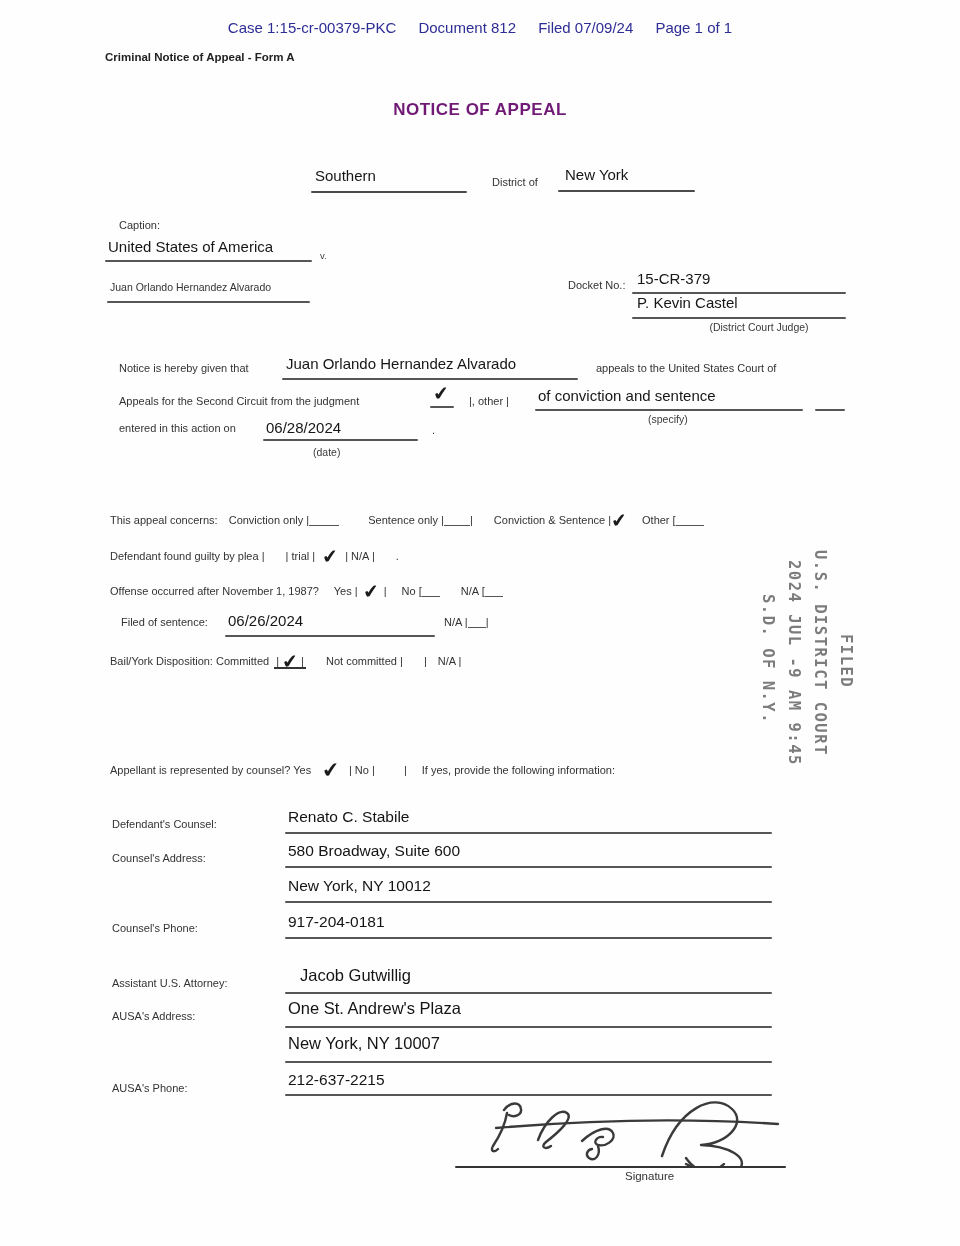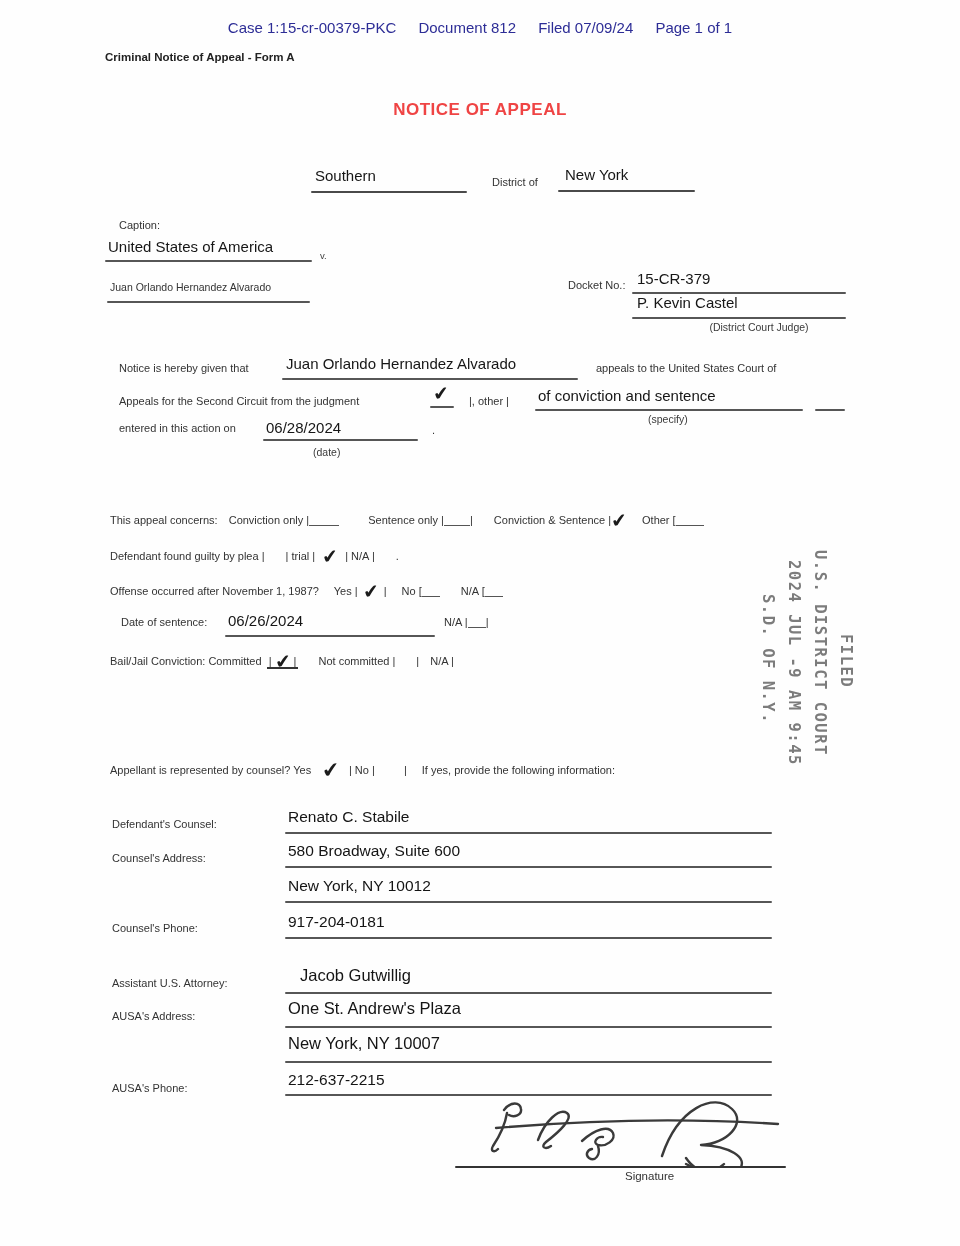--- a/index.html
+++ b/index.html
@@ -50,21 +50,21 @@
 
   <div class="abs center blue" style="top:19px;">
     <span class="part">Case 1:15-cr-00379-PKC</span>
     <span class="part">Document 812</span>
     <span class="part">Filed 07/09/24</span>
     <span class="part">Page 1 of 1</span>
   </div>
 
   <div class="abs bold" style="left:105px;top:51px;font-size:11.5px;color:#222;">Criminal Notice of Appeal - Form A</div>
 
-  <div class="abs center bold" style="top:100px;font-size:17px;letter-spacing:.5px;color:#ef4444;">NOTICE OF APPEAL</div>
+  <div class="abs center bold" style="top:100px;font-size:17px;letter-spacing:.5px;color:#701a75;">NOTICE OF APPEAL</div>
 
 
   <div class="abs val" style="left:315px;top:167px;">Southern</div>
   <div class="ul" style="left:311px;top:191px;width:156px;"></div>
   <div class="abs lbl" style="left:481px;top:176px;">District of</div>
   <div class="abs val" style="left:565px;top:166px;">New York</div>
   <div class="ul" style="left:558px;top:190px;width:137px;"></div>
 
   <div class="abs lbl" style="left:108px;top:219px;">Caption:</div>
   <div class="abs val" style="left:108px;top:238px;">United States of America</div>
@@ -118,29 +118,29 @@
 
   <div class="row" style="left:110px;top:585px;">
     <span>Offense occurred after November 1, 1987?</span><span class="gap12"></span>
     <span>Yes |</span>
     <span class="check" style="margin:0 2px;">✔</span>
     <span>|</span><span class="gap12"></span>
     <span>No [</span><span class="slot" style="width:18px;"></span><span class="gap18"></span>
     <span>N/A [</span><span class="slot" style="width:18px;"></span>
   </div>
 
-  <div class="abs lbl" style="left:110px;top:616px;">Date of sentence:</div>
+  <div class="abs lbl" style="left:110px;top:616px;">Filed of sentence:</div>
   <div class="abs val" style="left:228px;top:612px;">06/26/2024</div>
   <div class="ul thin" style="left:225px;top:635px;width:210px;"></div>
   <div class="row" style="left:444px;top:616px;">
     <span>N/A |</span><span class="slot" style="width:18px;"></span><span>|</span>
   </div>
 
   <div class="row" style="left:110px;top:655px;">
-    <span>Bail/Jail Conviction: Committed</span>
+    <span>Bail/York Disposition: Committed</span>
     <span class="slotbox"><span>|</span><span class="check" style="margin:0 3px;">✔</span><span>|</span></span>
     <span class="gap12"></span>
     <span>Not committed |</span><span class="gap18"></span>
     <span>|</span><span class="gap8"></span>
     <span>N/A |</span>
   </div>
 
   <div class="stamp">
     <div class="s1">FILED</div>
     <div class="s2">U.S. DISTRICT COURT</div>

